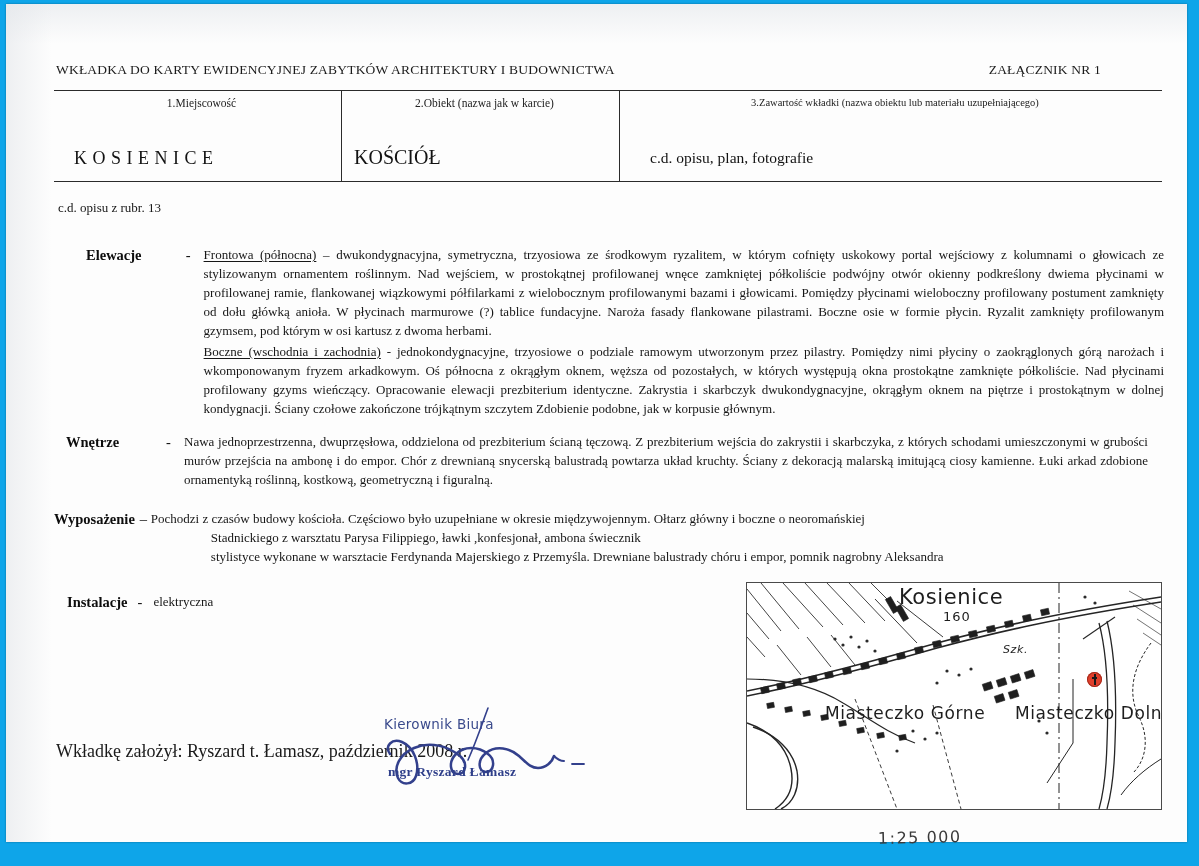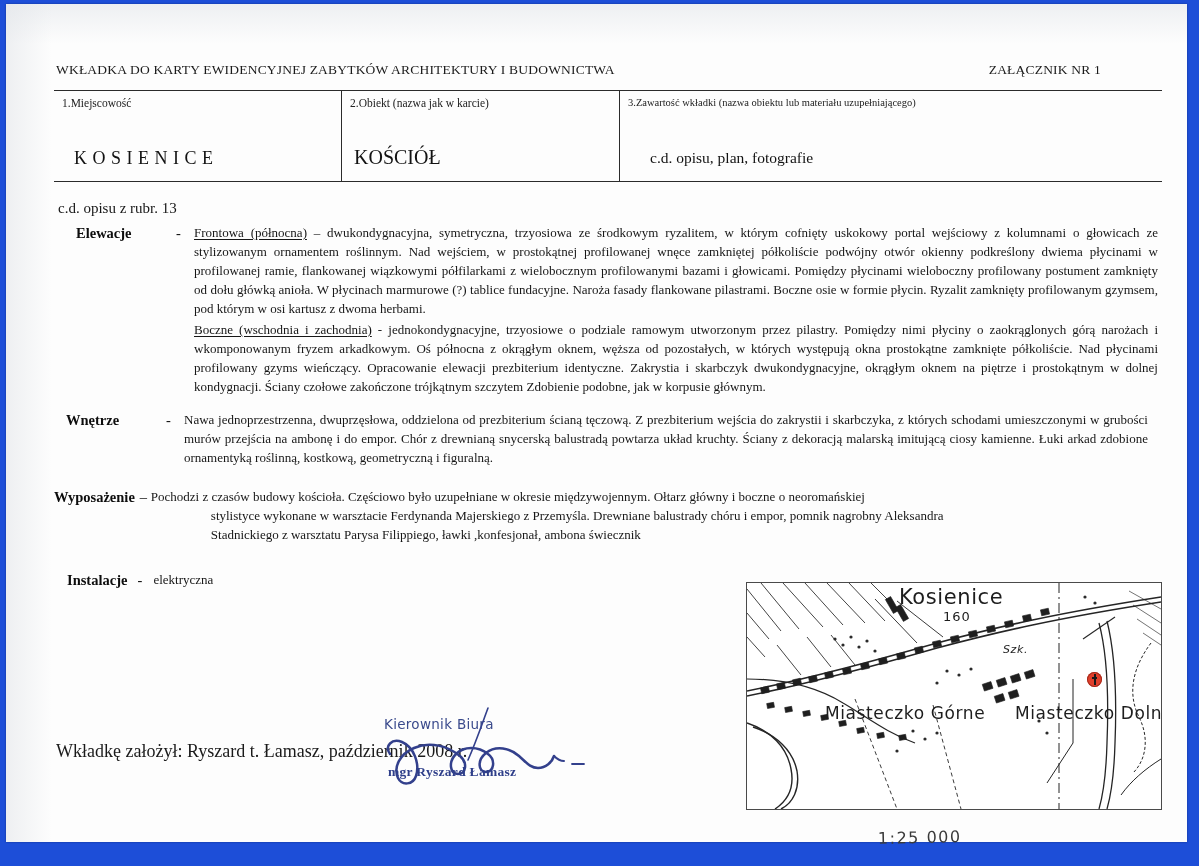--- a/index.html
+++ b/index.html
@@ -6,21 +6,21 @@
   html, body {
     width: 1199px; height: 866px;
     background: #2a2a2a;
     font-family: "Liberation Serif", serif;
     overflow: hidden;
   }
   #scan {
     position: absolute;
     left: 0; top: 0;
     width: 1199px; height: 866px;
-    background: #1d4ed8;
+    background: #0ea5e9;
   }
   
   #paper {
     position: absolute;
     left: 6px; top: 4px;
     width: 1181px; height: 838px;
     background: #fdfdfd;
     box-shadow: 0 0 2px rgba(0,0,0,.35);
   }
   
@@ -46,51 +46,52 @@
   .hdr-annex { font-size: 13.5px; letter-spacing: .2px; color: #1b1b1b; margin-right: 60px; }
 
   
   #tbl {
     position: absolute;
     left: 48px; top: 86px;
     width: 1108px; height: 92px;
     border-top: 1.6px solid #2b2b2b;
     border-bottom: 1.6px solid #2b2b2b;
     display: flex;
+    text-align: center;
   }
   .cell { position: relative; padding: 6px 0 0 8px; }
   .cell.c1 { width: 288px; border-right: 1.4px solid #2b2b2b; }
   .cell.c2 { width: 278px; border-right: 1.4px solid #2b2b2b; }
   .cell.c3 { flex: 1; }
   .cell-hdr { font-size: 11.5px; color: #222; white-space: nowrap; }
   .cell.c3 .cell-hdr { font-size: 10.5px; }
   .cell-val {
     position: absolute; bottom: 12px; left: 14px;
     font-size: 19px; color: #121212;
   }
   .cell.c1 .cell-val { letter-spacing: 5.5px; font-size: 18px; left: 20px; }
   .cell.c2 .cell-val { font-size: 20px; left: 12px; }
   .cell.c3 .cell-val { font-size: 15.5px; left: 30px; bottom: 14px; }
 
   
   #body { position: absolute; left: 48px; top: 196px; width: 1110px; }
   .lead {
-    font-size: 15px; color: #161616;
-    margin-left: 4px; margin-bottom: 7px;
+    font-size: 13px; color: #161616;
+    margin-left: 4px; margin-bottom: 30px;
   }
   .sect { display: flex; margin-bottom: 14px; }
   .sect-label {
     font-weight: bold; font-size: 14.5px; color: #0d0d0d;
     white-space: nowrap; padding-top: 1px;
   }
   .sect-dash { font-size: 14.5px; color: #0d0d0d; padding: 1px 0 0 9px; }
   .sect-body { font-size: 13px; color: #161616; text-align: justify; line-height: 1.46; }
 
   
-  #sect-elewacje .sect-label { width: 96px; margin-left: 22px; }
+  #sect-elewacje .sect-label { width: 96px; margin-left: 32px; }
   #sect-elewacje .sect-dash  { width: 22px; padding-left: 4px; }
   #sect-elewacje .sect-body  { width: 964px; }
   
   #sect-wnetrze .sect-label { width: 96px; margin-left: 12px; }
   #sect-wnetrze .sect-dash  { width: 22px; padding-left: 4px; }
   #sect-wnetrze .sect-body  { width: 964px; }
   
   #sect-wyposazenie { margin-top: 20px; }
   #sect-wyposazenie .sect-label { }
   #sect-wyposazenie .sect-dash  { width: 16px; padding-left: 5px; }
@@ -211,22 +212,22 @@
         <div class="sect-label">Wnętrze</div>
         <div class="sect-dash">-</div>
         <div class="sect-body">Nawa jednoprzestrzenna, dwuprzęsłowa, oddzielona od prezbiterium ścianą tęczową. Z prezbiterium wejścia do zakrystii i skarbczyka, z których schodami umieszczonymi w grubości murów przejścia na ambonę i do empor. Chór z drewnianą snycerską balustradą powtarza układ kruchty. Ściany z dekoracją malarską imitującą ciosy kamienne. Łuki arkad zdobione ornamentyką roślinną, kostkową, geometryczną i figuralną.</div>
       </div>
 
       <div class="sect" id="sect-wyposazenie">
         <div class="sect-label">Wyposażenie</div>
         <div class="sect-dash">–</div>
         <div class="sect-body">
           <span>Pochodzi z czasów budowy kościoła. Częściowo było uzupełniane w okresie międzywojennym. Ołtarz główny i boczne o neoromańskiej</span>
+          <span class="ind">Stadnickiego z warsztatu Parysa Filippiego, ławki ,konfesjonał, ambona świecznik</span>
           <span class="ind">stylistyce wykonane w  warsztacie Ferdynanda Majerskiego z Przemyśla. Drewniane balustrady chóru i empor, pomnik nagrobny Aleksandra</span>
-          <span class="ind">Stadnickiego z warsztatu Parysa Filippiego, ławki ,konfesjonał, ambona świecznik</span>
         </div>
       </div>
 
       <div class="sect" id="sect-instalacje">
         <div class="sect-label">Instalacje</div>
         <div class="sect-dash">-</div>
         <div class="sect-body">elektryczna</div>
       </div>
     </div>
 

